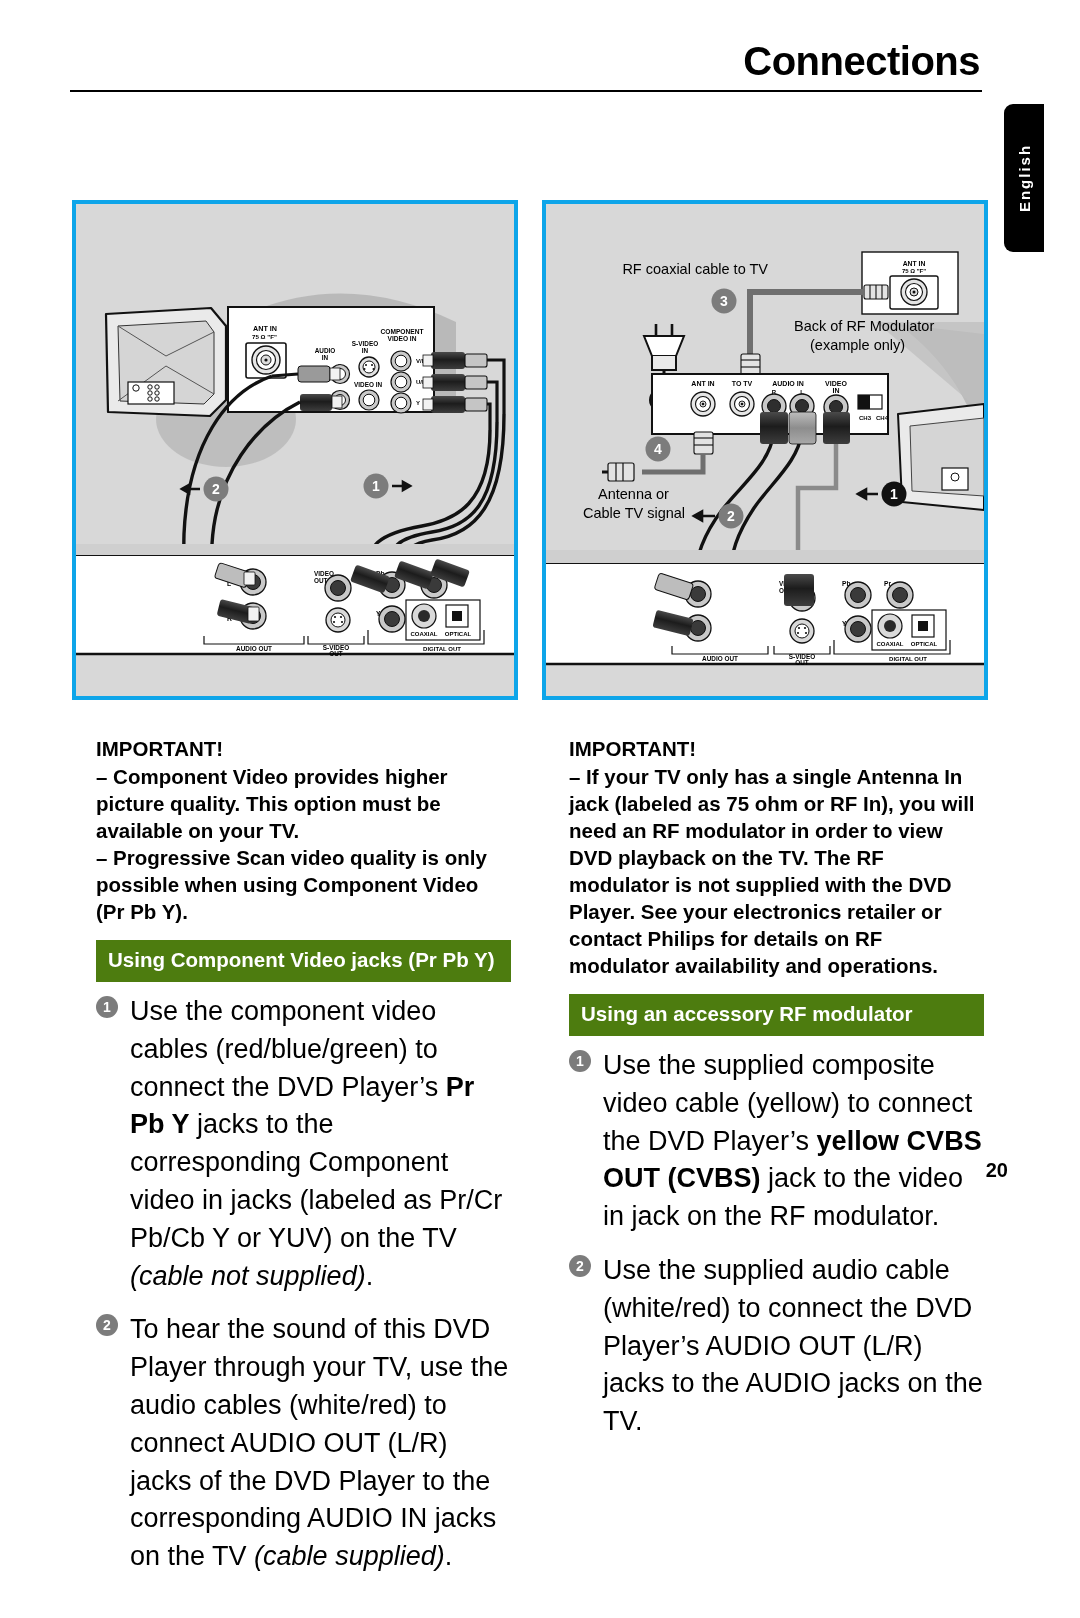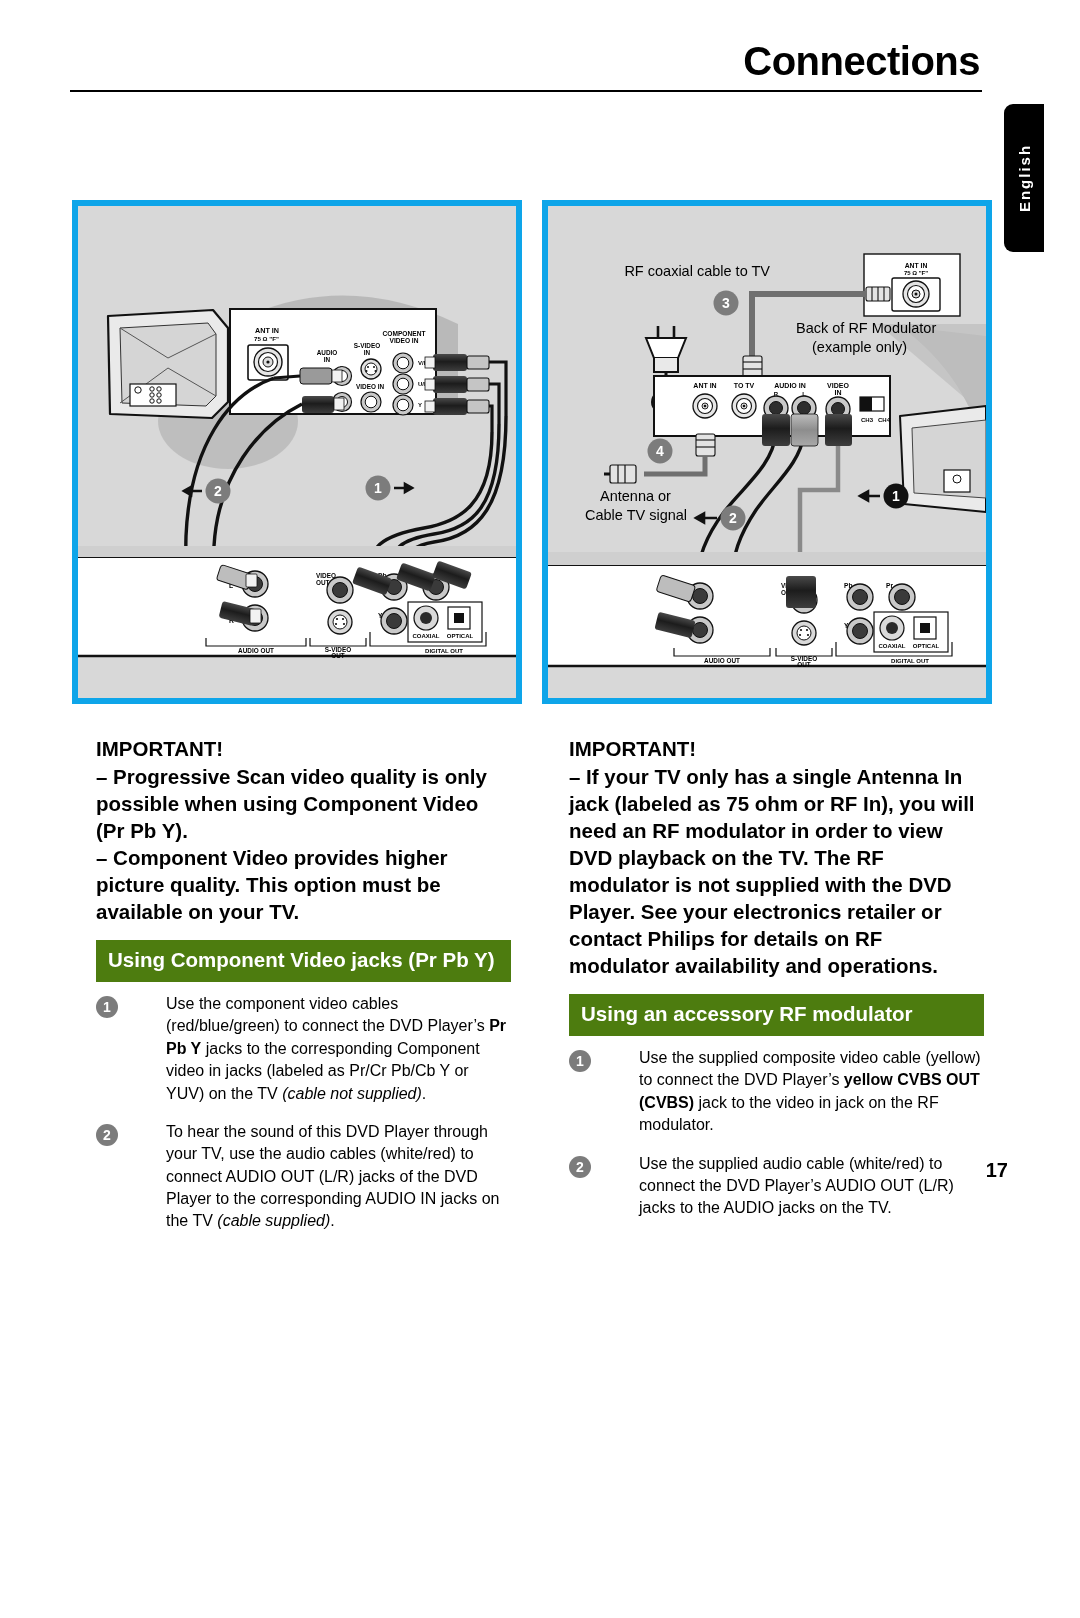--- a/index.html
+++ b/index.html
@@ -26,21 +26,21 @@
   .lang-tab span{
     display:block;color:#fff;font-size:15px;font-weight:bold;letter-spacing:2px;
     writing-mode:vertical-rl;transform:rotate(180deg);
     position:absolute;left:50%;top:50%;
     translate:-50% -50%;white-space:nowrap;
   }
 
   
   .figs{position:absolute;left:72px;top:200px;width:908px;height:492px;}
   .fig{position:absolute;top:0;height:492px;background:#d8d8d8;
-       border:6px solid #0ea5e9;overflow:hidden;}
+       border:4px solid #0ea5e9;overflow:hidden;}
   .fig-left{left:0;width:438px;}
   .fig-right{left:470px;width:438px;}
   .fig svg{display:block;width:100%;height:100%;}
 
   
   .cols{position:absolute;left:96px;top:735px;width:888px;}
   .col{position:absolute;top:0;width:415px;}
   .col-left{left:0;}
   .col-right{left:473px;}
 
@@ -52,21 +52,21 @@
     line-height:1.30;padding:7px 0 8px 12px;margin:15px 0 11px 0;
   }
 
   .step{position:relative;padding-left:34px;margin:0 0 16px 0;}
   .step:last-child{margin-bottom:0;}
   .num{
     position:absolute;left:0;top:3px;width:22px;height:22px;border-radius:50%;
     background:#7c7c7c;color:#fff;font-size:14px;font-weight:bold;
     display:flex;align-items:center;justify-content:center;line-height:1;
   }
-  .step-txt{font-size:16px;line-height:1.40;margin-left:36px;}
+  .step-txt{font-size:27px;line-height:1.40;}
   .step-txt b{font-weight:bold;}
   .step-txt i{font-style:italic;}
 
   
   .pageno{
     position:absolute;right:72px;bottom:38px;
     font-size:20px;font-weight:bold;
   }
 
   
@@ -482,22 +482,22 @@
         <text class="dlbl" x="378" y="442" font-size="6" text-anchor="middle">OPTICAL</text>
         <text class="dlbl" x="362" y="457" font-size="6" text-anchor="middle">DIGITAL OUT</text>
       </svg>
     </div>
   </div>
 
   <div class="cols">
 
     <div class="col col-left">
       <div class="imp-title">IMPORTANT!</div>
+      <p class="imp-p">–  Component  Video provides higher picture quality.  This option must be available on your TV.</p>
       <p class="imp-p">–   Progressive Scan video quality is only possible when using Component Video (Pr Pb Y).</p>
-      <p class="imp-p">–  Component  Video provides higher picture quality.  This option must be available on your TV.</p>
 
       <div class="sec-bar">Using Component Video jacks (Pr Pb Y)</div>
 
       <div class="step">
         <div class="num">1</div>
         <div class="step-txt"><span>Use the component video cables (red/blue/green) to connect the DVD Player’s </span><b>Pr Pb Y</b><span> jacks to the corresponding Component video in jacks (labeled as Pr/Cr Pb/Cb Y or YUV) on the TV </span><i>(cable not supplied)</i><span>.</span></div>
       </div>
       <div class="step">
         <div class="num">2</div>
         <div class="step-txt"><span>To hear the sound of this DVD Player through your TV, use the audio cables (white/red) to connect AUDIO OUT (L/R) jacks of the DVD Player to the corresponding AUDIO IN jacks on the TV </span><i>(cable supplied)</i><span>.</span></div>
@@ -514,14 +514,14 @@
         <div class="num">1</div>
         <div class="step-txt"><span>Use the supplied composite video cable (yellow) to connect the DVD Player’s </span><b>yellow CVBS OUT (CVBS)</b><span> jack to the video in jack on the RF modulator.</span></div>
       </div>
       <div class="step">
         <div class="num">2</div>
         <div class="step-txt"><span>Use the supplied audio cable (white/red) to connect the DVD Player’s AUDIO OUT (L/R) jacks to the AUDIO jacks on the TV.</span></div>
       </div>
     </div>
   </div>
 
-  <div class="pageno">17</div>
+  <div class="pageno">20</div>
 </div>
 
 </body></html>

